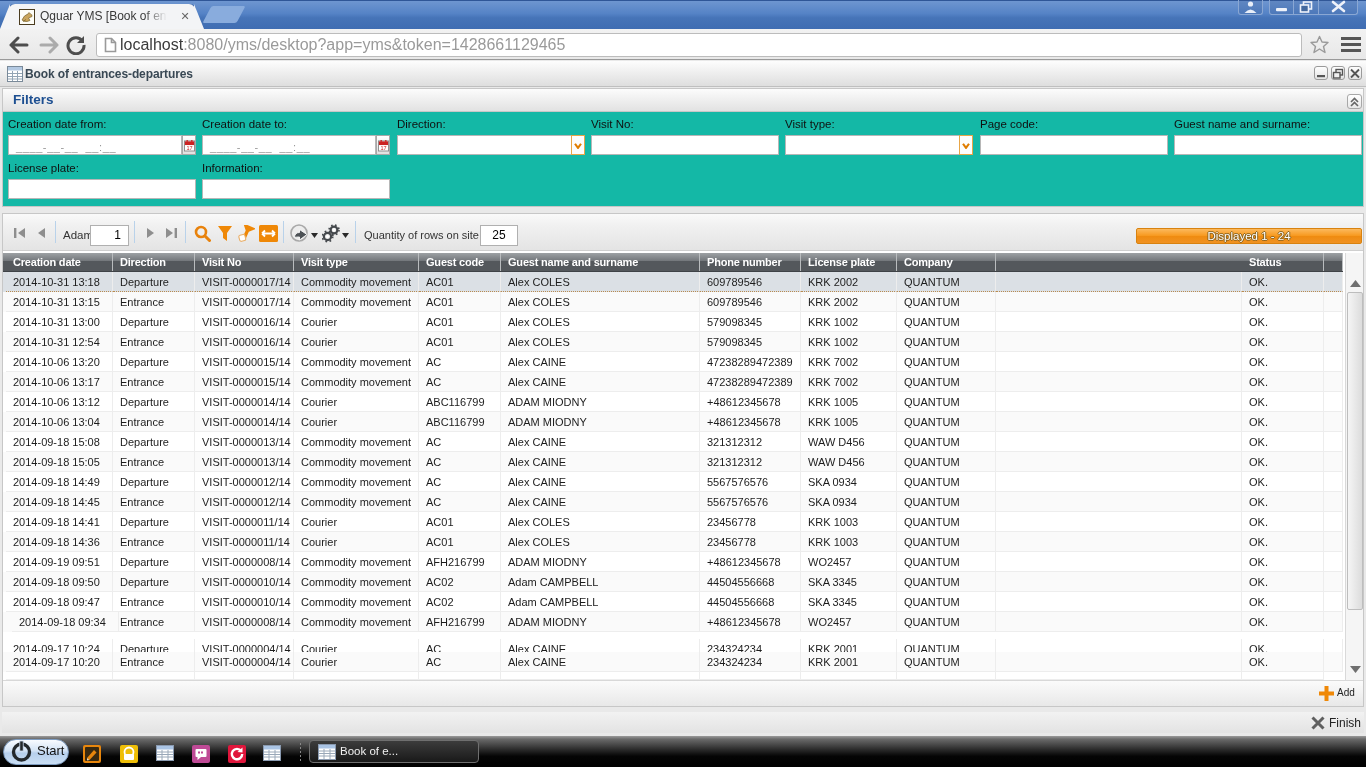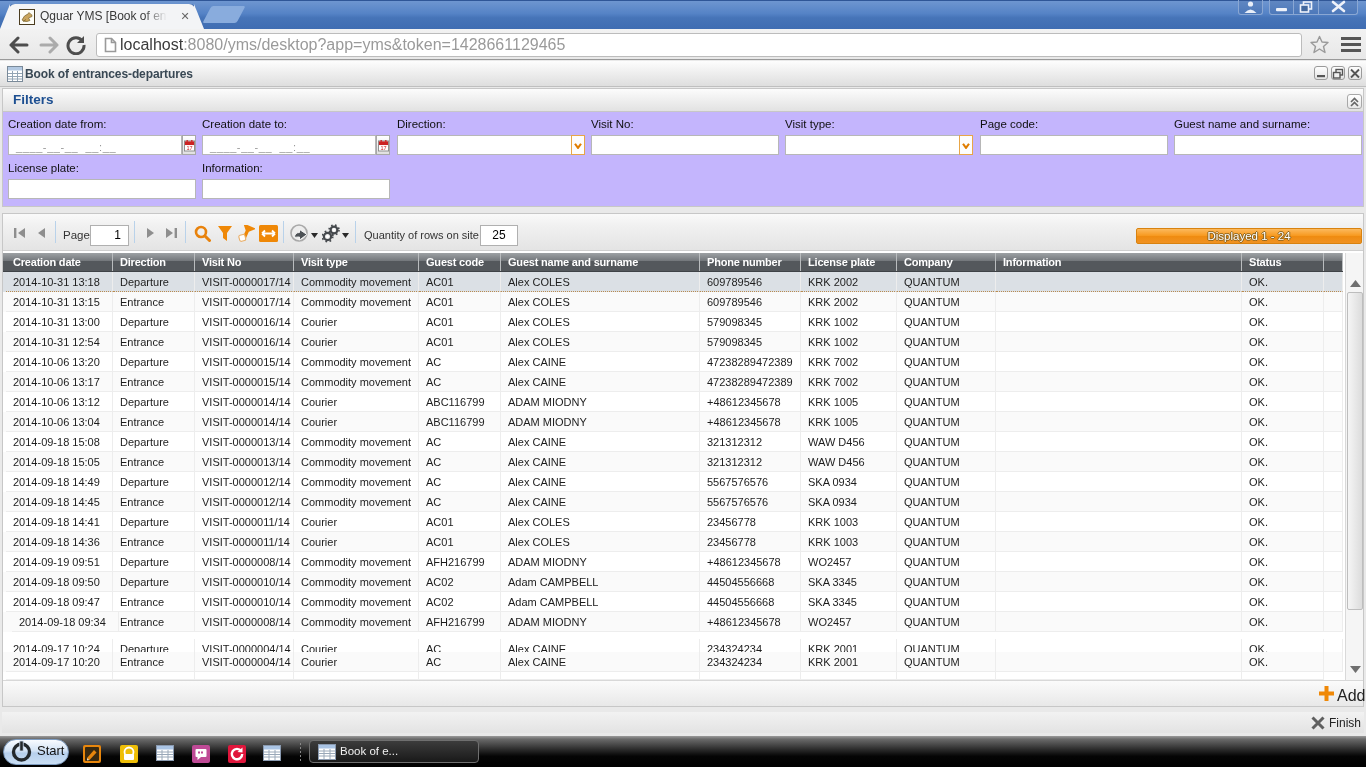--- a/index.html
+++ b/index.html
@@ -33,21 +33,21 @@
 #urltext { left:120px; top:36px; font-size:16px; color:#9a9a9a; }
 #urltext b { color:#3a3a3a; font-weight:normal; }
 
 
 #apptitle { left:0; top:61px; width:1366px; height:26px; background:linear-gradient(#fdfdfd,#dedede); border-bottom:1px solid #bfbfbf; }
 #apptitletext { left:25px; top:67px; font-size:12px; letter-spacing:-0.1px; font-weight:bold; color:#394854; }
 .appwbtn { top:66px; width:14px; height:14px; background:linear-gradient(#fefefe,#e3e3e3); border:1px solid #9a9a9a; border-radius:3px; }
 .appwbtn svg{ display:block; margin:1px auto; }
 
 
-#filters { left:2px; top:88px; width:1362px; height:119px; background:#c4b5fd; border:1px solid #c7c7c7; }
+#filters { left:2px; top:88px; width:1362px; height:119px; background:#14b8a6; border:1px solid #c7c7c7; }
 #filtershead { left:0; top:0; width:1360px; height:23px; background:linear-gradient(#fcfcfc,#e2e2e2); border-bottom:1px solid #c7c7c7; }
 #filterstext { left:10px; top:3px; font-size:13.5px; font-weight:bold; color:#1d4f91; }
 #collapsebtn { left:1344px; top:5px; width:15px; height:15px; background:linear-gradient(#ffffff,#e8e8e8); border:1px solid #a8a8a8; border-radius:3px; }
 .flabel { font-size:11.5px; color:#101010; }
 .finput { background:#fff; border:1px solid #b7b7b7; height:20px; }
 .dateph { position:absolute; left:7px; top:5px; font-size:11px; color:#999; letter-spacing:0.6px; }
 .calbtn { position:absolute; right:-15px; top:-1px; width:14px; height:20px; background:linear-gradient(#ffffff,#e0e0e0); border:1px solid #a8a8a8; }
 .ddbtn { position:absolute; right:-1px; top:-1px; width:14px; height:20px; background:#fdfdfd; border:1px solid #e8a648; }
 
 
@@ -67,21 +67,21 @@
 .row.sel { background:#dbe0e5; }
 .cell { position:absolute; top:0; height:20px; font-size:11px; color:#1c1c1c; padding:4px 0 0 7px; border-right:1px solid #ededed; border-bottom:1px solid #ededed; white-space:nowrap; overflow:hidden; }
 .sel .cell { border-bottom:1px dotted #b98b50; }
 
 
 #vscroll { left:1342px; top:39px; width:18px; height:427px; background:#f5f5f5; border-left:1px solid #d9d9d9; }
 #vthumb { position:absolute; left:1px; top:39px; width:16px; height:318px; background:linear-gradient(90deg,#f5f5f5,#dcdcdc); border:1px solid #bdbdbd; border-radius:2px; }
 
 
 #gridfoot { left:0; top:466px; width:1360px; height:26px; background:linear-gradient(#fbfbfb,#e8e8e8); border-top:1px solid #d8d8d8; }
-#addtext { position:absolute; left:1334px; top:6px; font-size:16px; color:#222; }
+#addtext { position:absolute; left:1334px; top:6px; font-size:10px; color:#222; }
 #finishbar { left:2px; top:712px; width:1362px; height:21px; background:linear-gradient(#f2f2f2,#e3e3e3); }
 #finishtext { position:absolute; left:1327px; top:4px; font-size:12px; color:#222; }
 
 
 #taskbar { left:0; top:736px; width:1366px; height:31px; background:linear-gradient(#9a9a9a 0%, #6a6a6a 10%, #2e2e2e 42%, #050505 65%, #000 100%); }
 #startbtn { left:3px; top:3px; width:66px; height:26px; border-radius:13px; background:linear-gradient(#f8fbff 0%, #d3e3f5 45%, #b6cfec 55%, #cadff4 100%); border:1px solid #7e9cc0; }
 #starttext { position:absolute; left:37px; top:7px; font-size:13px; color:#111; }
 #taskbtn { left:309px; top:4px; width:170px; height:23px; background:linear-gradient(#3c3c3c,#191919); border:1px solid #6f6f6f; border-radius:4px; }
 #taskbtntext { position:absolute; left:340px; top:9px; font-size:11.5px; color:#f0f0f0; }
 </style>
@@ -235,21 +235,21 @@
 <div class="abs" id="grid">
   <div class="abs" id="gridtoolbar">
       <svg class="abs" style="left:10px;top:13px" width="13" height="12" viewBox="0 0 13 12">
         <rect x="1" y="1" width="2.4" height="10" fill="#8e8e8e"></rect>
         <path d="M12 1 L5 6 L12 11 Z" fill="#8e8e8e"></path>
       </svg>
       <svg class="abs" style="left:34px;top:13px" width="9" height="12" viewBox="0 0 9 12">
         <path d="M8 1 L1 6 L8 11 Z" fill="#8e8e8e"></path>
       </svg>
       <div class="tbsep" style="left:52px"></div>
-      <div class="tbtext" style="left:60px;top:15px">Page</div>
+      <div class="tbtext" style="left:60px;top:15px">Adam</div>
       <div class="abs" id="pageinput">1</div>
       <div class="tbsep" style="left:131px"></div>
       <svg class="abs" style="left:143px;top:13px" width="9" height="12" viewBox="0 0 9 12">
         <path d="M1 1 L8 6 L1 11 Z" fill="#8e8e8e"></path>
       </svg>
       <svg class="abs" style="left:162px;top:13px" width="13" height="12" viewBox="0 0 13 12">
         <path d="M1 1 L8 6 L1 11 Z" fill="#8e8e8e"></path>
         <rect x="9.6" y="1" width="2.4" height="10" fill="#8e8e8e"></rect>
       </svg>
       <div class="tbsep" style="left:182px"></div>
@@ -297,21 +297,20 @@
   <div class="abs" id="thead">
       <div class="th" style="left:3px;width:107px">Creation date</div>
       <div class="th" style="left:110px;width:82px">Direction</div>
       <div class="th" style="left:192px;width:99px">Visit No</div>
       <div class="th" style="left:291px;width:125px">Visit type</div>
       <div class="th" style="left:416px;width:82px">Guest code</div>
       <div class="th" style="left:498px;width:199px">Guest name and surname</div>
       <div class="th" style="left:697px;width:101px">Phone number</div>
       <div class="th" style="left:798px;width:96px">License plate</div>
       <div class="th" style="left:894px;width:99px">Company</div>
-      <div class="th" style="left:993px;width:246px">Information</div>
       <div class="th" style="left:1239px;width:82px">Status</div>
       <div class="th" style="left:1321px;width:19px"></div>
     </div>
   <div class="abs" id="vscroll">
       <div id="vthumb"></div>
       <svg style="position:absolute;left:4px;top:27px" width="11" height="7" viewBox="0 0 11 7">
         <path d="M0 7 h11 L5.5 0 Z" fill="#6f6f6f"></path>
       </svg>
       <svg style="position:absolute;left:4px;top:413px" width="11" height="7" viewBox="0 0 11 7">
         <path d="M0 0 h11 L5.5 7 Z" fill="#6f6f6f"></path>

